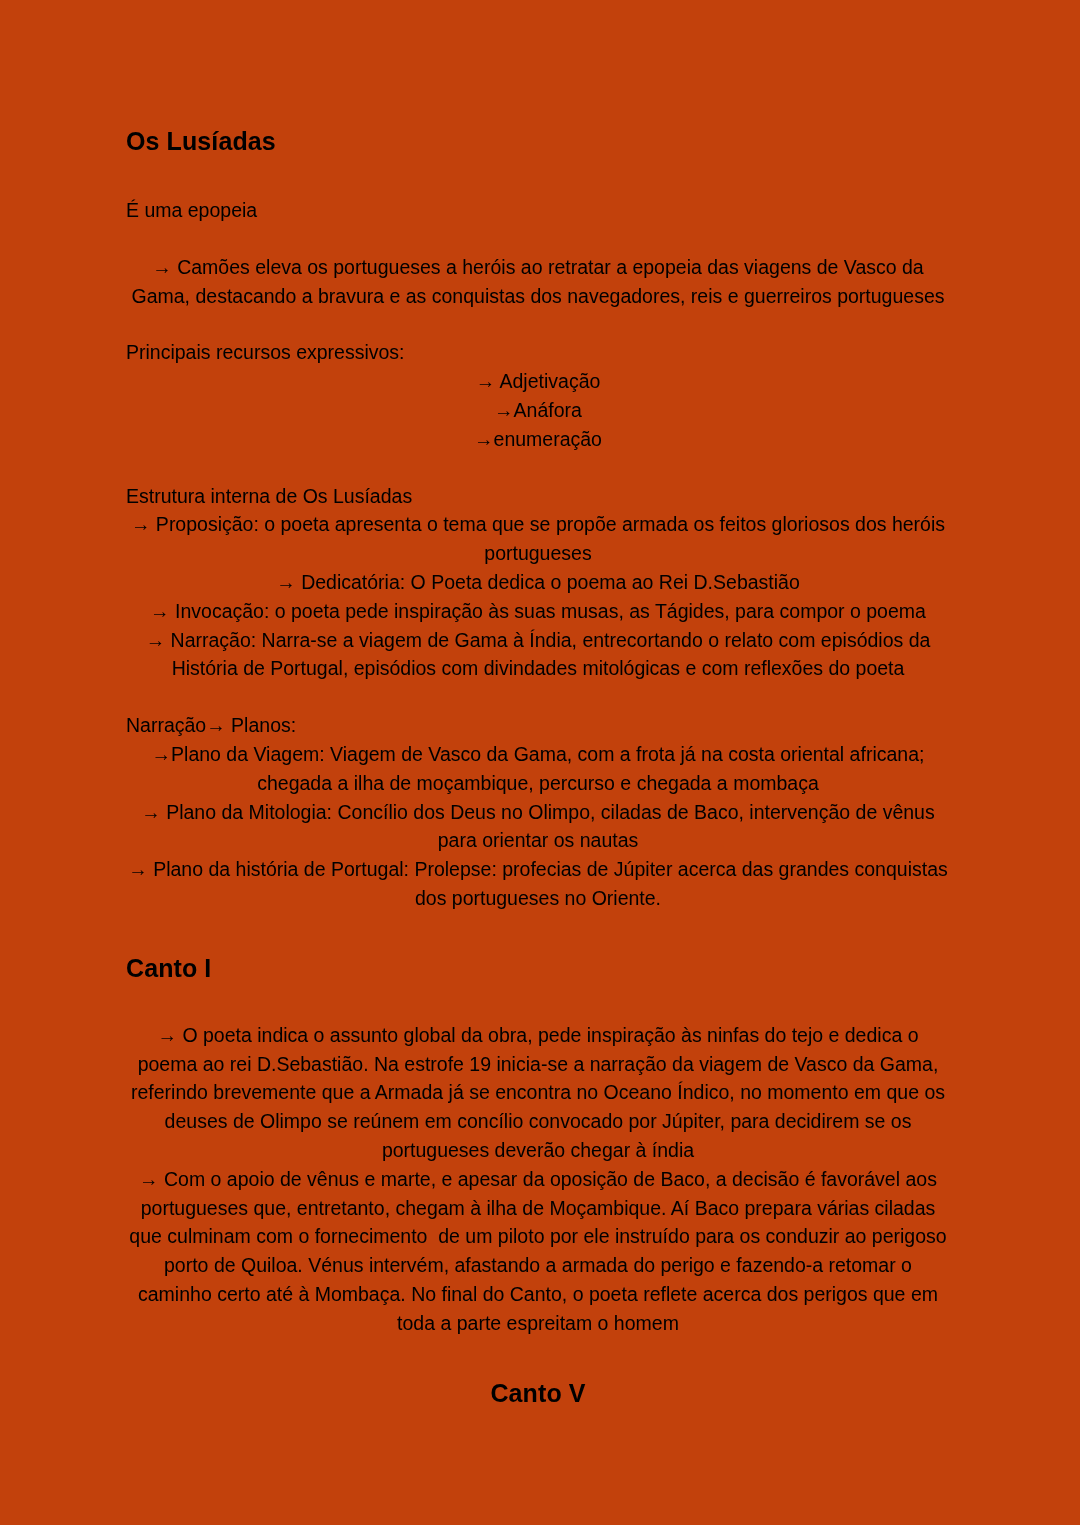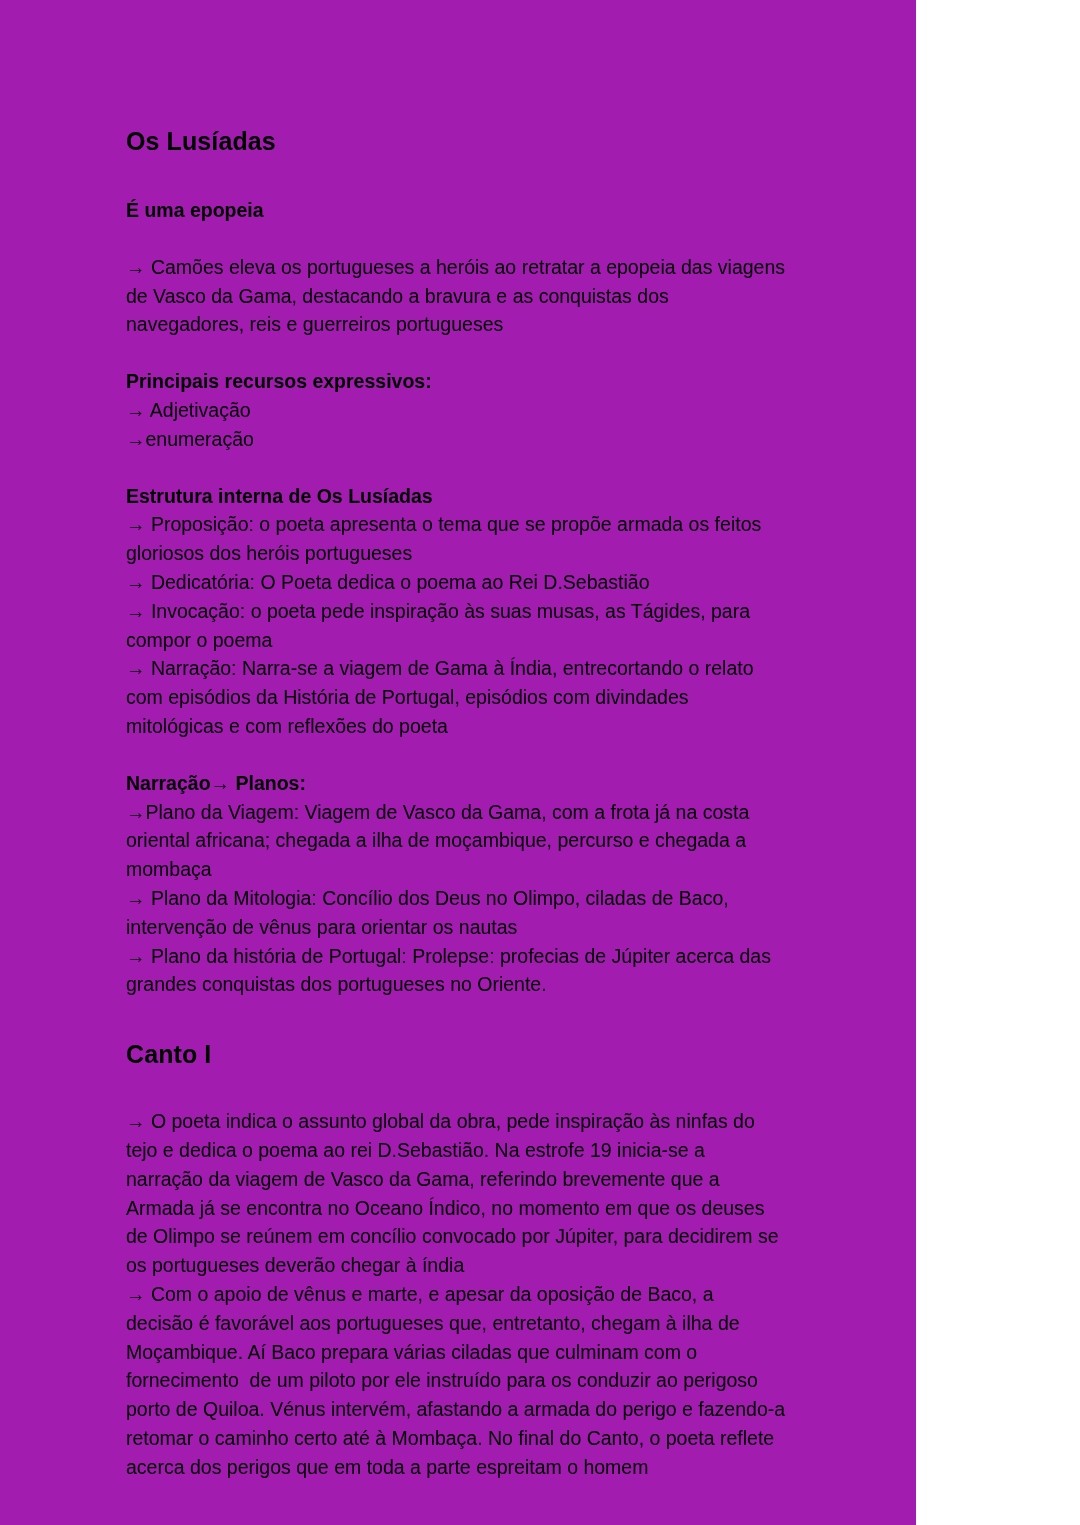--- a/index.html
+++ b/index.html
@@ -9,54 +9,55 @@
     background: #ffffff;
   }
   body {
     width: 1080px;
     height: 1525px;
     font-family: "Liberation Sans", sans-serif;
     color: #000000;
     -webkit-font-smoothing: antialiased;
   }
   .page {
-    width: 916px;
+    width: 1080px;
     height: 1525px;
-    background: #a21caf;
+    background: #c2410c;
     box-sizing: border-box;
     padding: 126px 130px 0 126px;
     position: relative;
   }
   .doc-title {
     font-size: 25px;
     font-weight: bold;
     line-height: 30px;
     margin: 0 0 40px 0;
     letter-spacing: 0.1px;
   }
   .section-heading {
     font-size: 25px;
     font-weight: bold;
     line-height: 30px;
     margin: 0;
     letter-spacing: 0.1px;
   }
   .subhead {
     font-size: 19.5px;
-    font-weight: bold;
+    font-weight: normal;
     line-height: 28.8px;
     margin: 0;
   }
   .body-line,
   .para {
     font-size: 19.5px;
     font-weight: normal;
     line-height: 28.8px;
     margin: 0;
     white-space: pre-wrap;
+    text-align: center;
   }
   .block {
     margin: 0 0 28px 0;
   }
   .block:last-child {
     margin-bottom: 0;
     text-align: center;
   }
   .gap-before-heading {
     margin-top: 40px;
@@ -76,20 +77,21 @@
     <p class="subhead">É uma epopeia</p>
   </div>
 
   <div class="block">
     <p class="body-line">→ Camões eleva os portugueses a heróis ao retratar a epopeia das viagens de Vasco da Gama, destacando a bravura e as conquistas dos navegadores, reis e guerreiros portugueses</p>
   </div>
 
   <div class="block">
     <p class="subhead">Principais recursos expressivos:</p>
     <p class="body-line">→ Adjetivação</p>
+    <p class="body-line">→Anáfora</p>
     <p class="body-line">→enumeração</p>
   </div>
 
   <div class="block">
     <p class="subhead">Estrutura interna de Os Lusíadas</p>
     <p class="body-line">→ Proposição: o poeta apresenta o tema que se propõe armada os feitos gloriosos dos heróis portugueses</p>
     <p class="body-line">→ Dedicatória: O Poeta dedica o poema ao Rei D.Sebastião</p>
     <p class="body-line">→ Invocação: o poeta pede inspiração às suas musas, as Tágides, para compor o poema</p>
     <p class="body-line">→ Narração: Narra-se a viagem de Gama à Índia, entrecortando o relato com episódios da História de Portugal, episódios com divindades mitológicas e com reflexões do poeta</p>
   </div>

